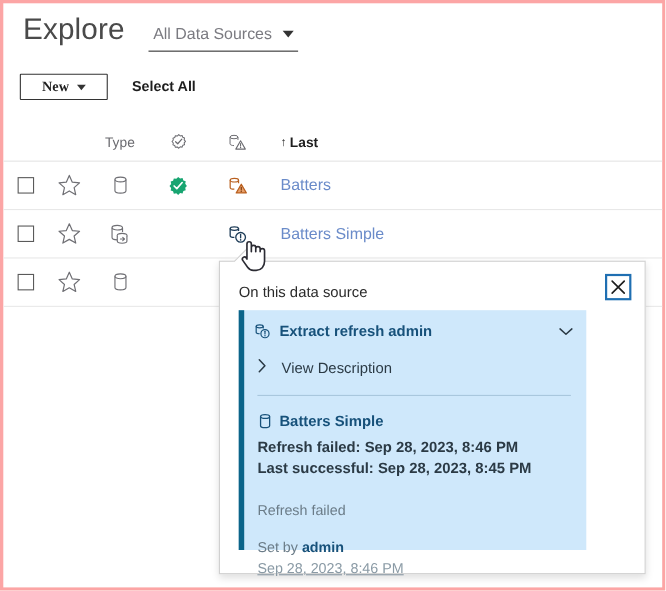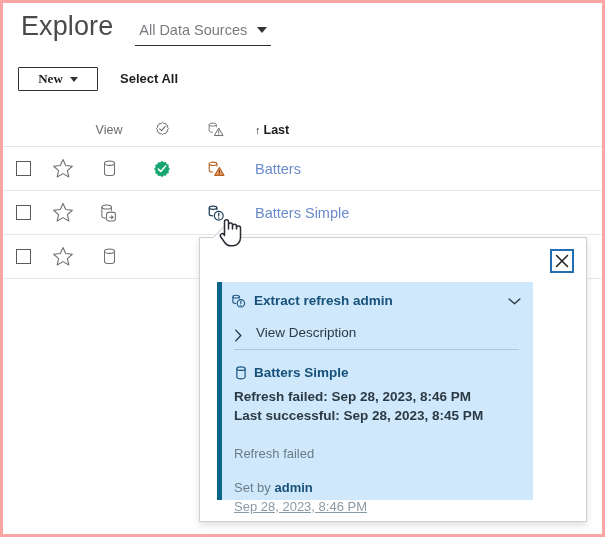--- a/index.html
+++ b/index.html
@@ -223,25 +223,25 @@
   .panel-header-label {
     font-size: 13.5px;
     font-weight: 700;
     color: #17517a;
     line-height: 18px;
     margin-left: 7px;
     flex: 1;
   }
   .view-desc {
     display: flex;
-    align-items: flex-end;
+    align-items: flex-start;
     height: 26px;
     padding-left: 12px;
     cursor: pointer;
-    margin-top: 2px;
+    margin-top: 12px;
   }
   .view-desc-label {
     font-size: 13.5px;
     color: #2b3a45;
     line-height: 18px;
     margin-left: 13px;
   }
   .panel-divider {
     height: 1px;
     background: #a9c7dd;
@@ -321,21 +321,21 @@
     </div>
     <div class="select-all">Select All</div>
   </div>
 
   <div class="table">
 
     <div class="table-head">
       <div class="c-check"></div>
       <div class="c-star"></div>
       <div class="c-type">
-        <span class="th-label">View</span>
+        <span class="th-label">Type</span>
       </div>
       <div class="c-cert">
         <svg width="17" height="17" viewBox="0 0 20 20">
           <path d="M10 1.6 11.6 3l2-0.4 0.7 1.9 1.9 0.7-0.4 2 1.4 1.6-1.4 1.6 0.4 2-1.9 0.7-0.7 1.9-2-0.4L10 16.2 8.4 14.8l-2 0.4-0.7-1.9-1.9-0.7 0.4-2L2.8 9l1.4-1.6-0.4-2 1.9-0.7 0.7-1.9 2 0.4z" fill="none" stroke="#6b6b70" stroke-width="1.1" stroke-linejoin="round"></path>
           <path d="M6.6 9.2 8.9 11.4 13.3 6.4" fill="none" stroke="#6b6b70" stroke-width="1.3" stroke-linecap="round" stroke-linejoin="round"></path>
         </svg>
       </div>
       <div class="c-qual">
         <svg width="18" height="17" viewBox="0 0 22 20">
           <ellipse cx="7" cy="4" rx="4.4" ry="1.9" fill="none" stroke="#6b6b70" stroke-width="1.1"></ellipse>
@@ -445,20 +445,21 @@
       <div class="c-name">
         <span class="row-name-link"></span>
       </div>
     </div>
 
   </div>
 
   <div class="popover">
     <div class="popover-notch"></div>
 
+    <div class="popover-title">On this data source</div>
 
     <div class="close-button">
       <svg width="14" height="14" viewBox="0 0 14 14">
         <path d="M1.5 1.5 12.5 12.5M12.5 1.5 1.5 12.5" stroke="#1e1e1e" stroke-width="1.5" stroke-linecap="round"></path>
       </svg>
     </div>
 
     <div class="panel">
 
       <div class="panel-header">

